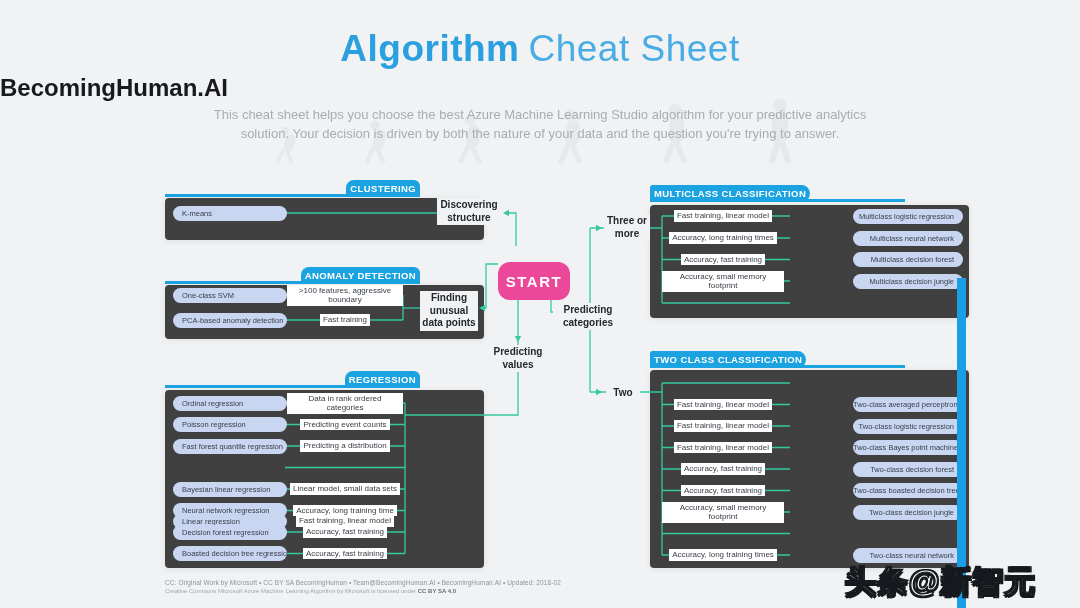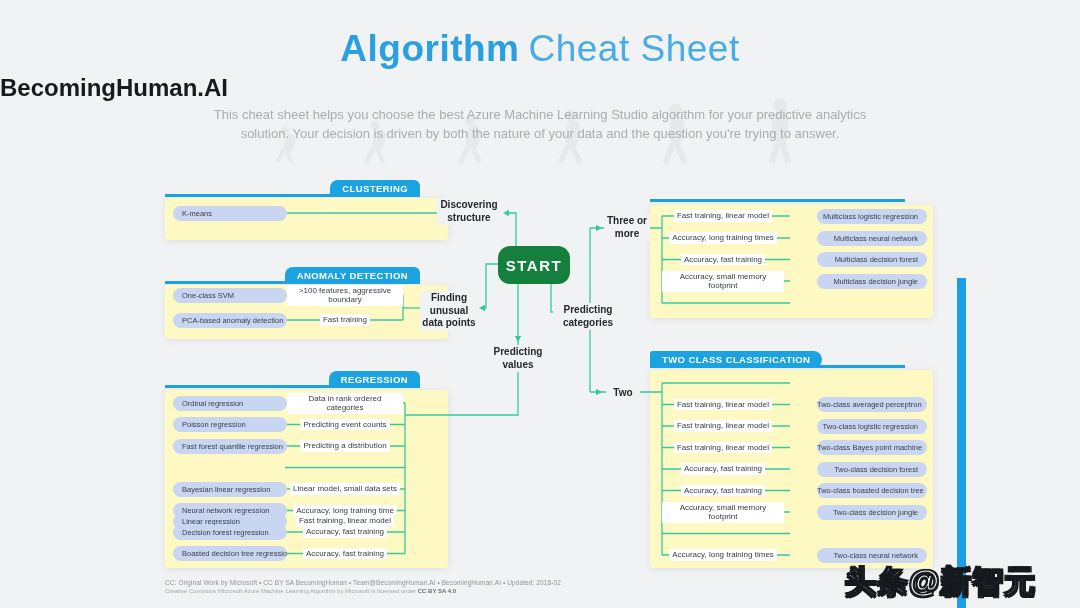--- a/index.html
+++ b/index.html
@@ -13,46 +13,46 @@
   .title{position:absolute;top:28px;left:0;width:100%;text-align:center;font-size:37px;letter-spacing:.5px;z-index:3;}
   .title .bold{font-weight:800;color:#2aa0e0;}
   .title .light{font-weight:300;color:#49ace4;margin-left:9px;}
   .brand{position:absolute;top:74px;left:0;width:100%;font-size:24px;font-weight:800;color:#17191c;z-index:3;}
   .desc{position:absolute;top:106px;left:190px;width:700px;text-align:center;font-size:13px;line-height:1.45;color:#a8adb2;z-index:3;}
   .evolution{position:absolute;left:240px;top:85px;z-index:0;opacity:.06;}
   
   .sec-header{position:absolute;width:255px;height:17px;z-index:6;}
   .sec-header .hline{position:absolute;left:0;right:0;bottom:0;height:3px;background:#1ba2e0;}
   .sec-header .tab{
-    position:absolute;top:0;height:17px;line-height:17px;padding:0 12px;
+    position:absolute;top:0;height:17px;line-height:17px;padding:0 4px;
     background:#1ba2e0;color:#fff;font-size:9.5px;font-weight:700;letter-spacing:.4px;white-space:nowrap;
   }
   .sec-header.tab-right .tab{right:0;border-radius:8px 6px 0 0;}
   .sec-header.tab-left  .tab{left:0;border-radius:3px 10px 10px 0;}
   
-  .card{position:absolute;width:283px;background:#fef9c3;border-radius:4px;box-shadow:0 1px 6px rgba(40,60,90,.10);}
+  .card{position:absolute;width:283px;background:#404040;border-radius:4px;box-shadow:0 1px 6px rgba(40,60,90,.10);padding-left:36px;}
   .row{position:absolute;left:0;right:0;height:20px;z-index:5;}
   .pill{
     position:absolute;top:2.5px;height:15px;line-height:15px;border-radius:8px;
     background:#c9d6f2;color:#39404a;font-size:7.5px;white-space:nowrap;overflow:hidden;
   }
   .row.left  .pill{left:8px;width:114px;padding-left:9px;text-align:left;box-sizing:border-box;}
   .row.right .pill{right:6px;width:110px;padding-right:9px;text-align:right;box-sizing:border-box;}
   .cond{position:absolute;top:0;height:20px;display:flex;align-items:center;justify-content:center;text-align:center;}
   .row.left  .cond{left:122px;width:116px;}
   .row.right .cond{left:12px;width:122px;}
   .cond span{background:#fff;padding:1px 3px;font-size:8px;line-height:9.5px;color:#3a4049;}
   
   .flow-label{
     position:absolute;z-index:6;background:#f1f2f3;text-align:center;
     font-size:10px;font-weight:700;line-height:12.5px;color:#23282e;padding:1px 2px;box-sizing:border-box;
   }
   .start{
-    position:absolute;left:498px;top:246px;width:72px;height:38px;z-index:6;
-    background:#15803d;border-radius:12px;color:#fff;font-size:15px;font-weight:800;letter-spacing:1.5px;
+    position:absolute;left:498px;top:262px;width:72px;height:38px;z-index:6;
+    background:#ec4899;border-radius:12px;color:#fff;font-size:15px;font-weight:800;letter-spacing:1.5px;
     display:flex;align-items:center;justify-content:center;
   }
   #connectors{position:absolute;left:0;top:0;z-index:4;pointer-events:none;}
   
   .footer{position:absolute;left:165px;top:579px;z-index:6;color:#8e949a;}
   .footer .l1{font-size:6.5px;letter-spacing:.1px;}
   .footer .l2{font-size:6px;color:#a0a6ab;margin-top:2px;}
   .footer .l2 b{color:#686d72;}
   .blue-bar{position:absolute;left:957px;top:278px;width:9px;height:330px;background:#189fe8;z-index:9;}
   .watermark{
@@ -311,20 +311,21 @@
 <div class="sec-header tab-right" style="left:165px;top:267px;">
   <div class="hline"></div>
   <div class="tab">ANOMALY DETECTION</div>
 </div>
 <div class="sec-header tab-right" style="left:165px;top:371px;">
   <div class="hline"></div>
   <div class="tab">REGRESSION</div>
 </div>
 <div class="sec-header tab-left" style="left:650px;top:185px;">
   <div class="hline"></div>
+  <div class="tab">MULTICLASS CLASSIFICATION</div>
 </div>
 <div class="sec-header tab-left" style="left:650px;top:351px;">
   <div class="hline"></div>
   <div class="tab">TWO CLASS CLASSIFICATION</div>
 </div>
 
 <div class="start">START</div>
 <div class="flow-label" style="left:437px;top:198px;width:64px;">Discovering structure</div>
 <div class="flow-label" style="left:420px;top:291px;width:58px;">Finding unusual data points</div>
 <div class="flow-label" style="left:483px;top:345px;width:70px;">Predicting values</div>

